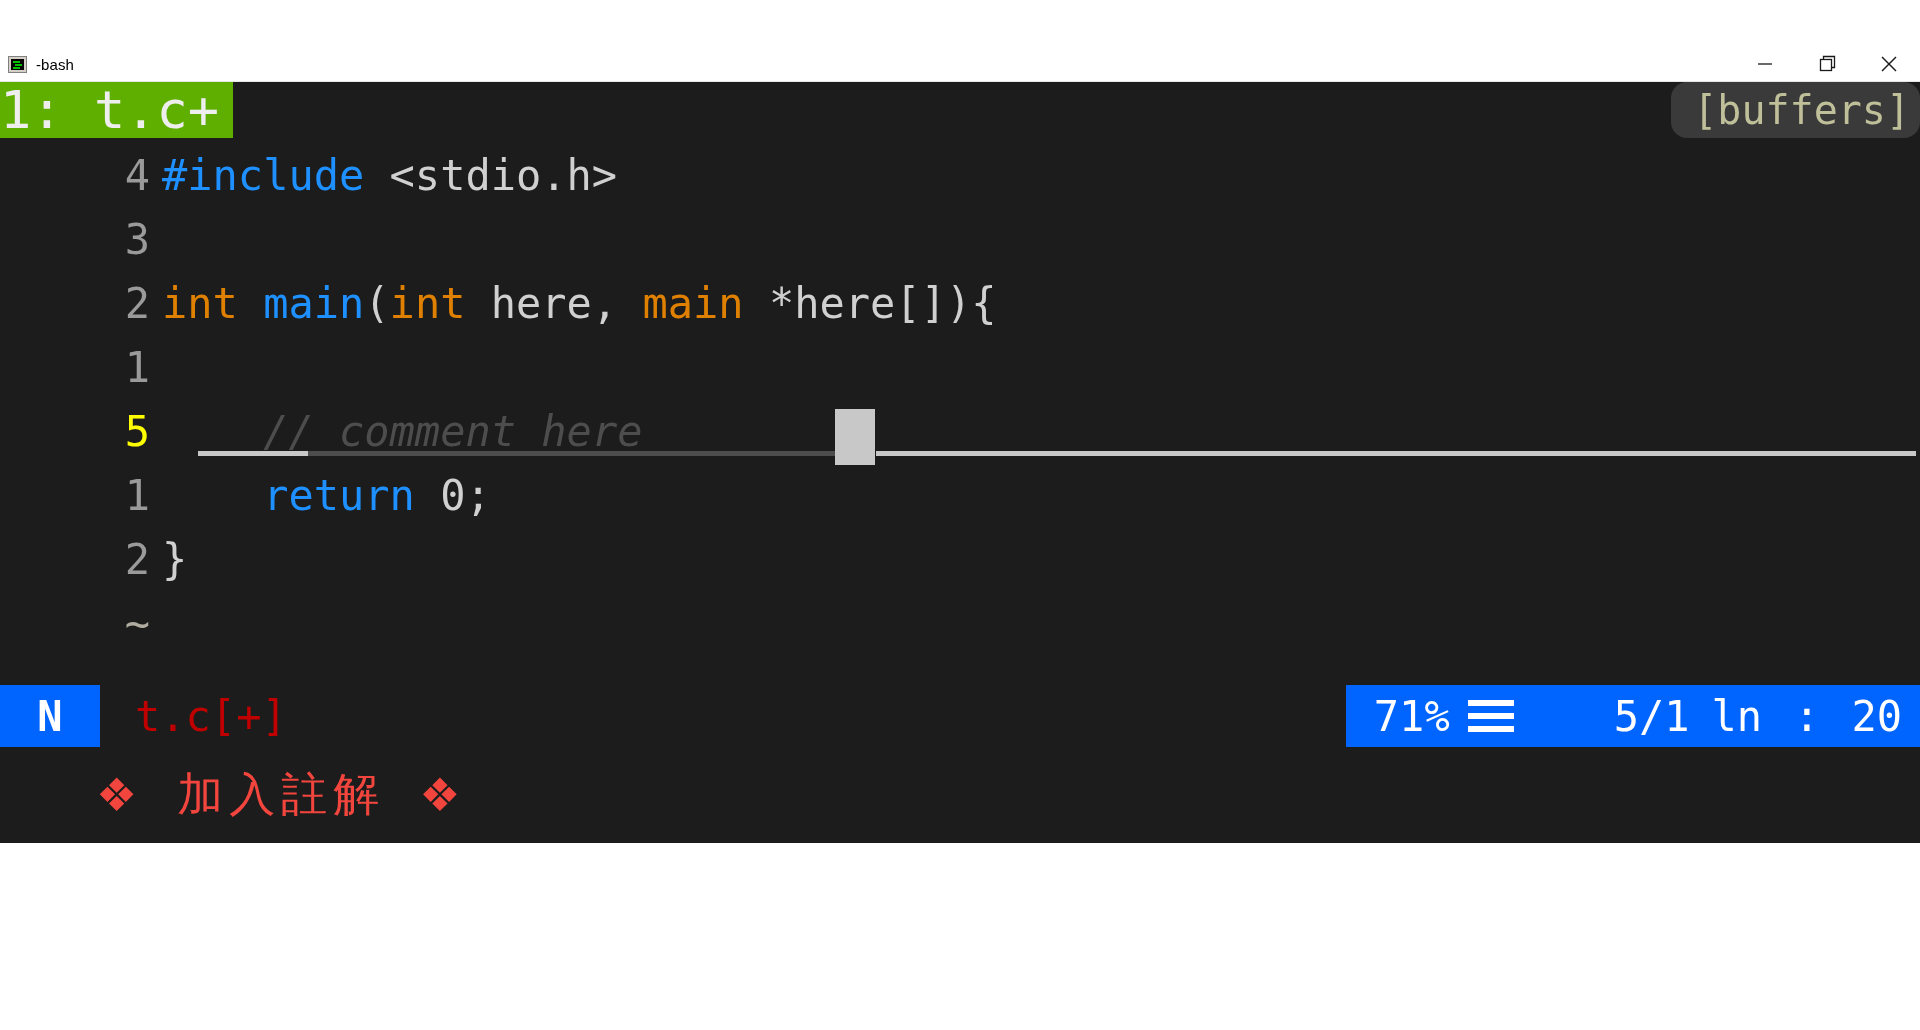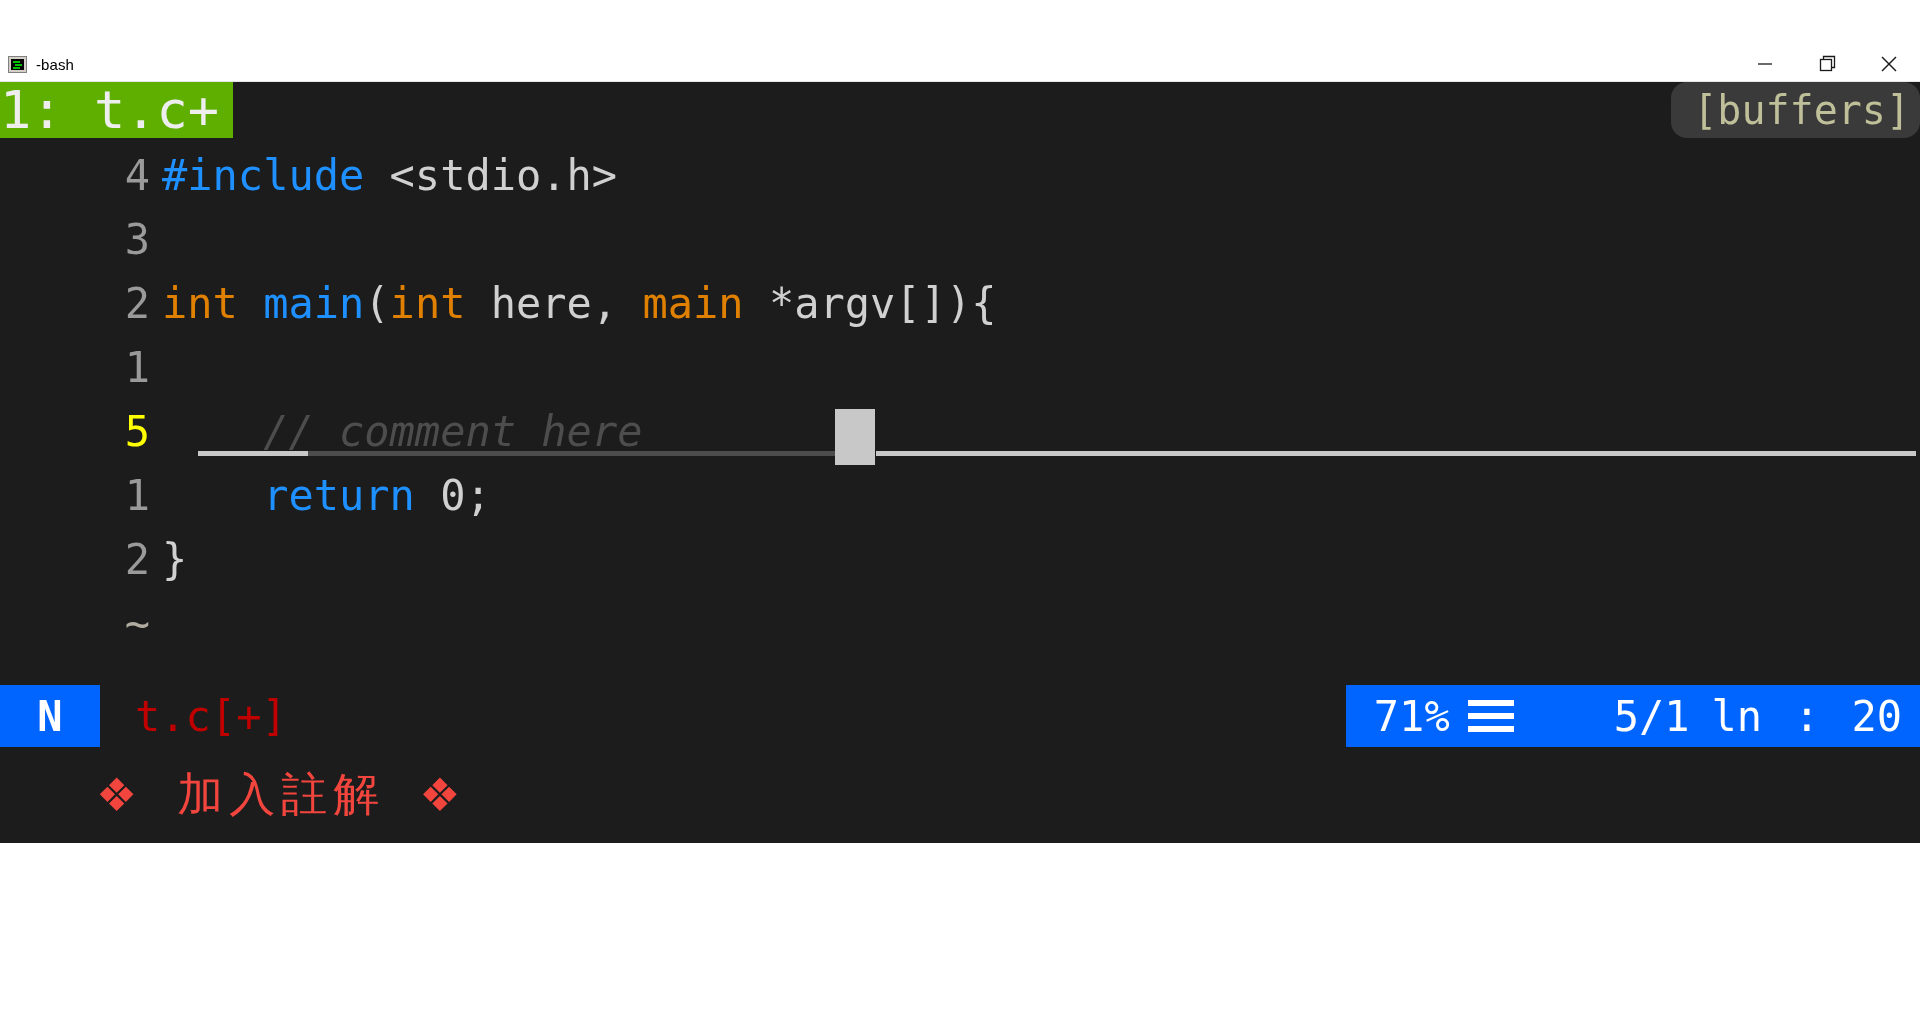--- a/index.html
+++ b/index.html
@@ -318,21 +318,21 @@
   <div class="tabline">
     <div class="tab-active">1: t.c+</div>
     <div class="tabline-fill"></div>
     <div class="buffers-label">[buffers]</div>
   </div>
 
   <div class="editor">
     <div id="code-lines">
         <div class="code-line"><div class="lnum">4</div><div class="ltext"><span class="k-pre">#include</span><span class="k-plain"> &lt;stdio.h&gt;</span></div></div>
         <div class="code-line"><div class="lnum">3</div><div class="ltext"></div></div>
-        <div class="code-line"><div class="lnum">2</div><div class="ltext"><span class="k-type">int</span><span class="k-plain"> </span><span class="k-fn">main</span><span class="k-plain">(</span><span class="k-type">int</span><span class="k-plain"> here, </span><span class="k-type">main</span><span class="k-plain"> *argv[]){</span></div></div>
+        <div class="code-line"><div class="lnum">2</div><div class="ltext"><span class="k-type">int</span><span class="k-plain"> </span><span class="k-fn">main</span><span class="k-plain">(</span><span class="k-type">int</span><span class="k-plain"> here, </span><span class="k-type">main</span><span class="k-plain"> *here[]){</span></div></div>
         <div class="code-line"><div class="lnum">1</div><div class="ltext"></div></div>
         <div class="code-line cur-row"><div class="lnum cur">5</div><div class="ltext"><span class="k-plain">    </span><span class="k-cmt">// comment here</span></div><div class="cur-underline-indent"></div><div class="cur-underline-cmt"></div><div class="cur-underline-rest"></div><div class="block-cursor"></div></div>
         <div class="code-line"><div class="lnum">1</div><div class="ltext"><span class="k-plain">    </span><span class="k-kw">return</span><span class="k-plain"> 0;</span></div></div>
         <div class="code-line"><div class="lnum">2</div><div class="ltext"><span class="k-plain">}</span></div></div>
       </div>
     <div id="tilde-lines">
         <div class="tilde-line">
           <div class="tilde">~</div>
         </div>
         <div class="tilde-line">

